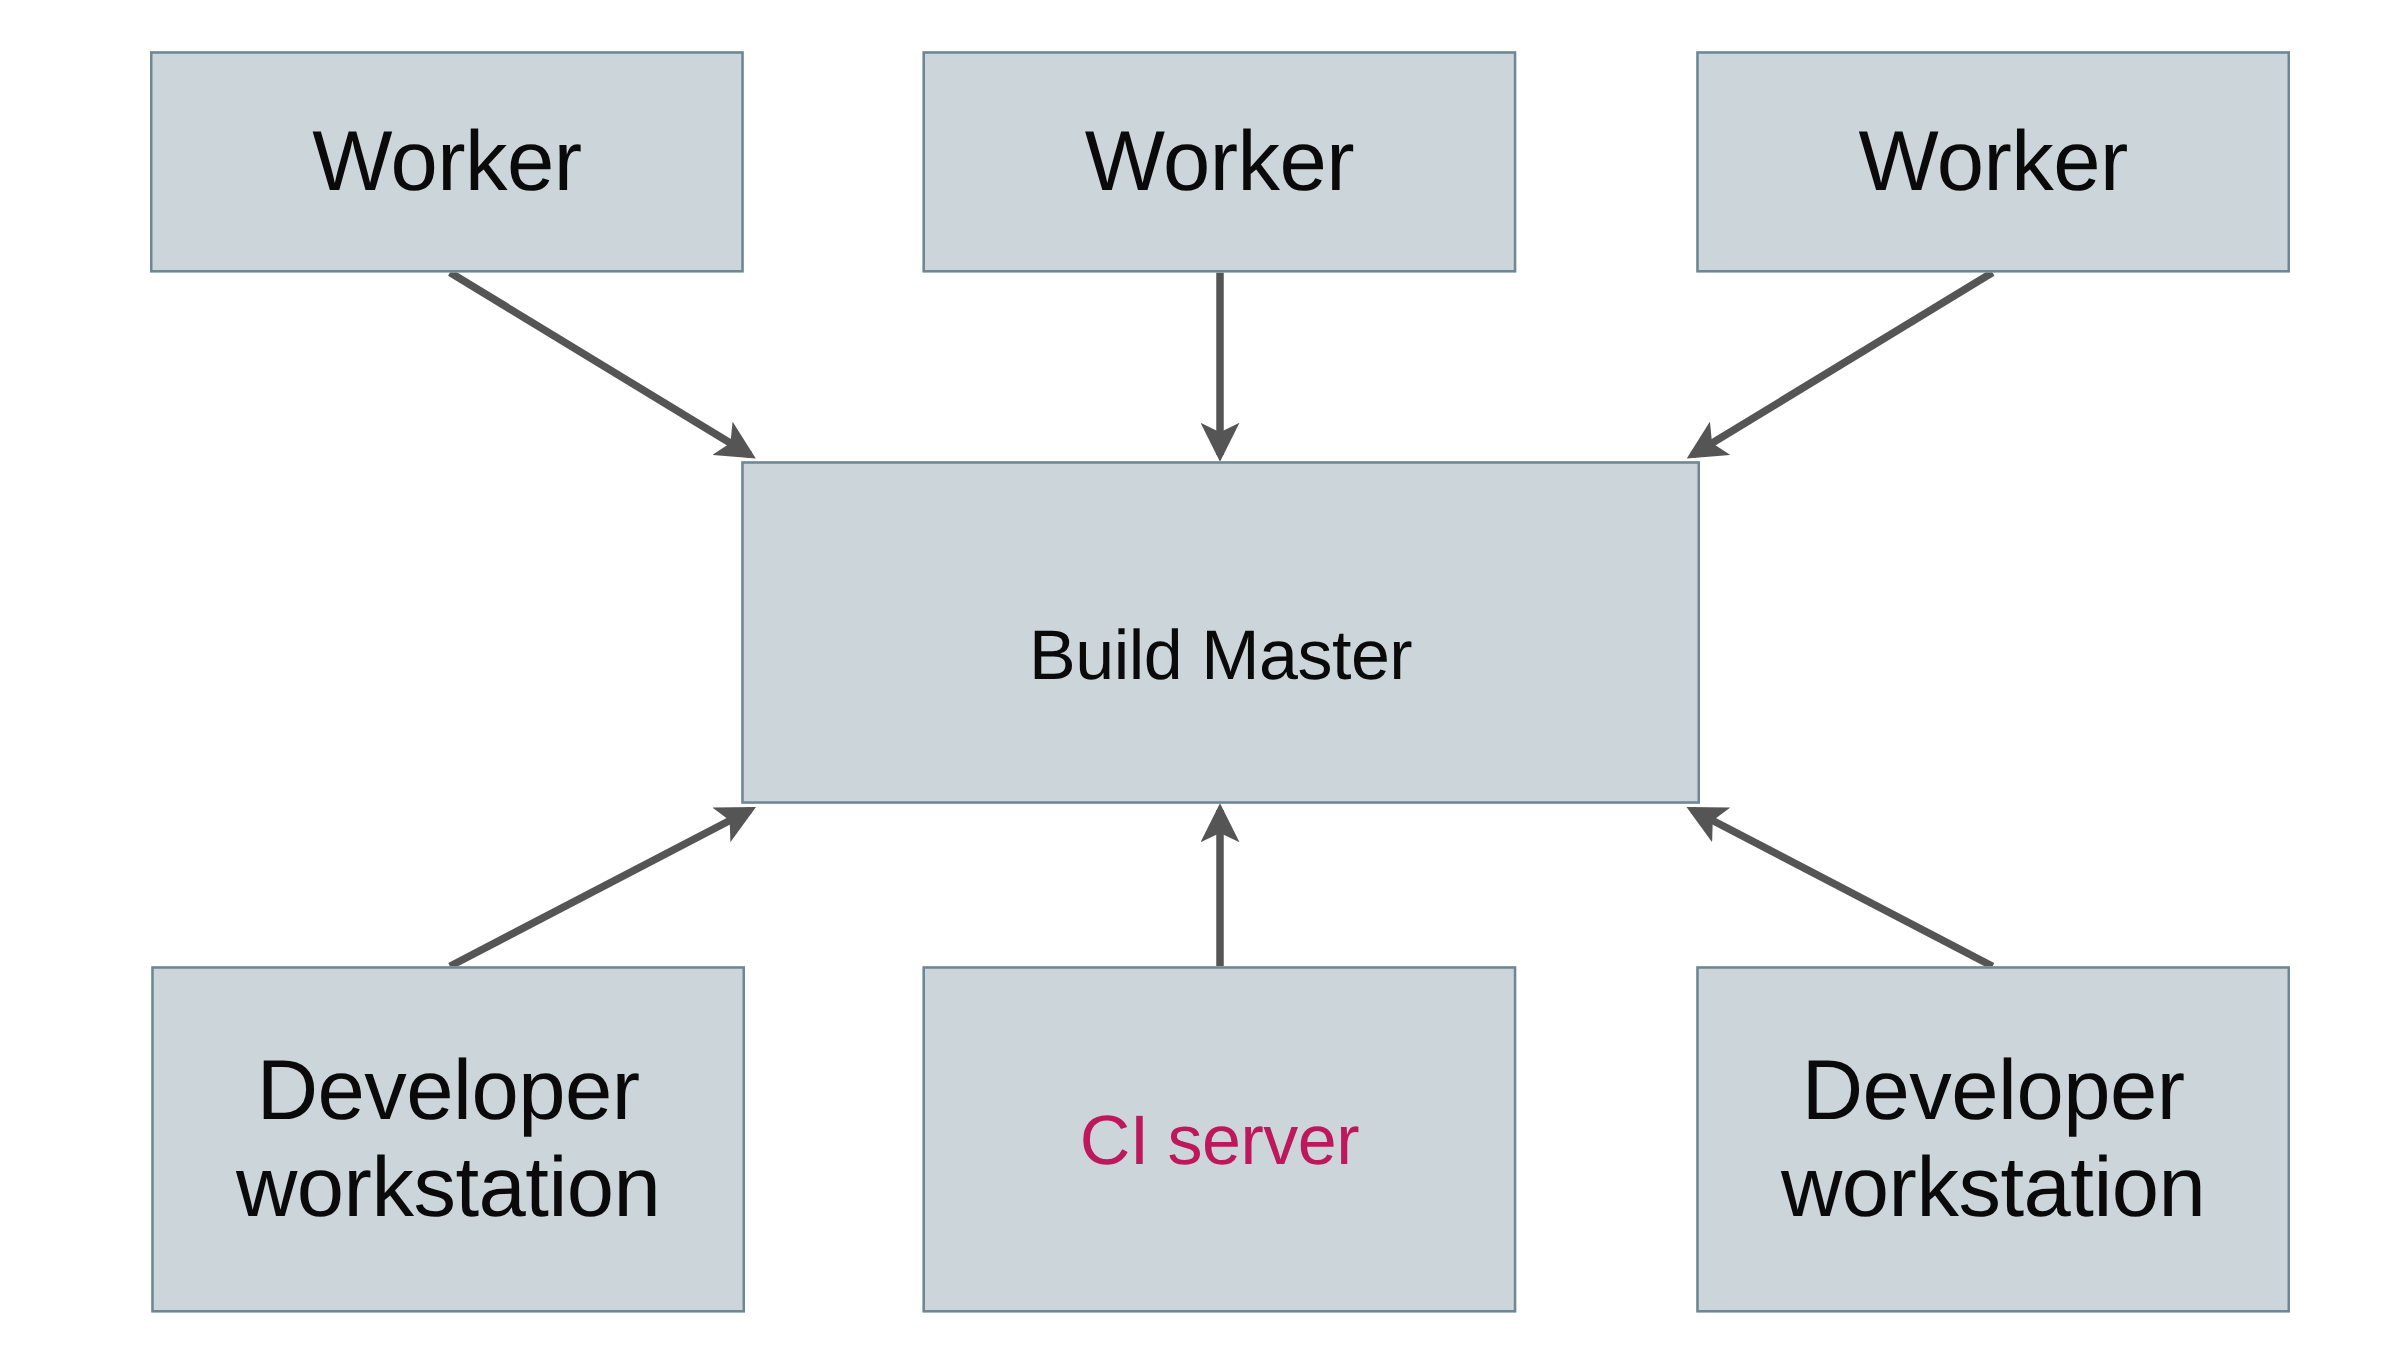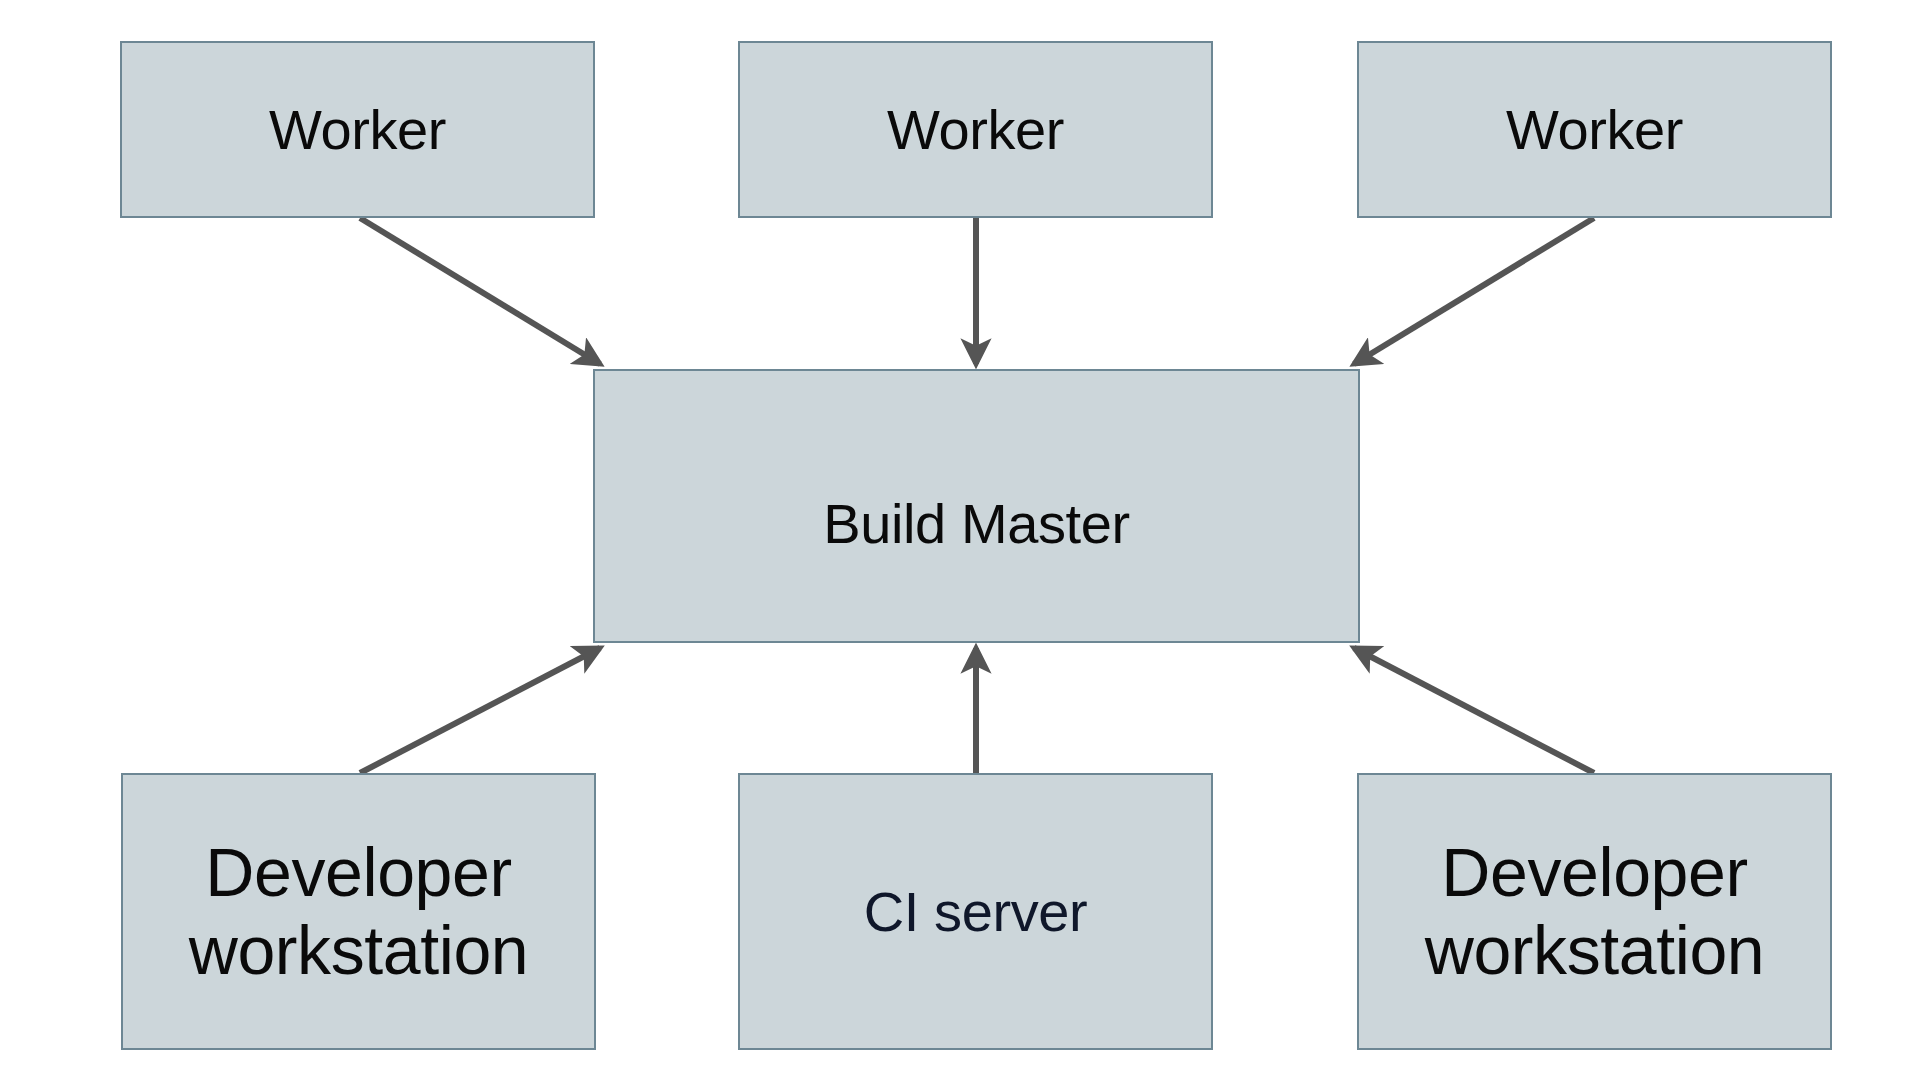--- a/index.html
+++ b/index.html
@@ -37,21 +37,21 @@
     text-align: center;
   }
   .node-label {
     color: #0a0a0a;
     font-family: "Liberation Sans", sans-serif;
     font-weight: 400;
     letter-spacing: -0.4px;
     line-height: 1.14;
     white-space: pre-line;
   }
-  .node-worker .node-label { font-size: 56px; }
+  .node-worker .node-label { font-size: 68px; }
   .node-master .node-label { font-size: 56px; margin-top: 35px; }
   .node-dev .node-label    { font-size: 68px; }
   .node-ci .node-label     { font-size: 56px; }
 </style>
 </head>
 <body>
 
 <div id="diagram-canvas" style="background: rgb(255, 255, 255);">
 
   <svg id="edge-layer" viewBox="0 0 1910 1090" width="1910" height="1090" xmlns="http://www.w3.org/2000/svg">
@@ -86,21 +86,21 @@
   <div class="node node-master" style="left: 593px; top: 369px; width: 767px; height: 274px; background: rgb(204, 214, 218); border-color: rgb(109, 135, 148); border-width: 2px;">
     <span class="node-label" style="color: rgb(10, 10, 10);">Build Master</span>
   </div>
 
   <div class="node node-dev" style="left: 121px; top: 773px; width: 475px; height: 277px; background: rgb(204, 214, 218); border-color: rgb(109, 135, 148); border-width: 2px;">
     <span class="node-label" style="color: rgb(10, 10, 10);">Developer
 workstation</span>
   </div>
 
   <div class="node node-ci" style="left: 738px; top: 773px; width: 475px; height: 277px; background: rgb(204, 214, 218); border-color: rgb(109, 135, 148); border-width: 2px;">
-    <span class="node-label" style="color: #0f172a;">CI server</span>
+    <span class="node-label" style="color: #be185d;">CI server</span>
   </div>
 
   <div class="node node-dev" style="left: 1357px; top: 773px; width: 475px; height: 277px; background: rgb(204, 214, 218); border-color: rgb(109, 135, 148); border-width: 2px;">
     <span class="node-label" style="color: rgb(10, 10, 10);">Developer
 workstation</span>
   </div>
 
 </div>
 
 </body></html>

